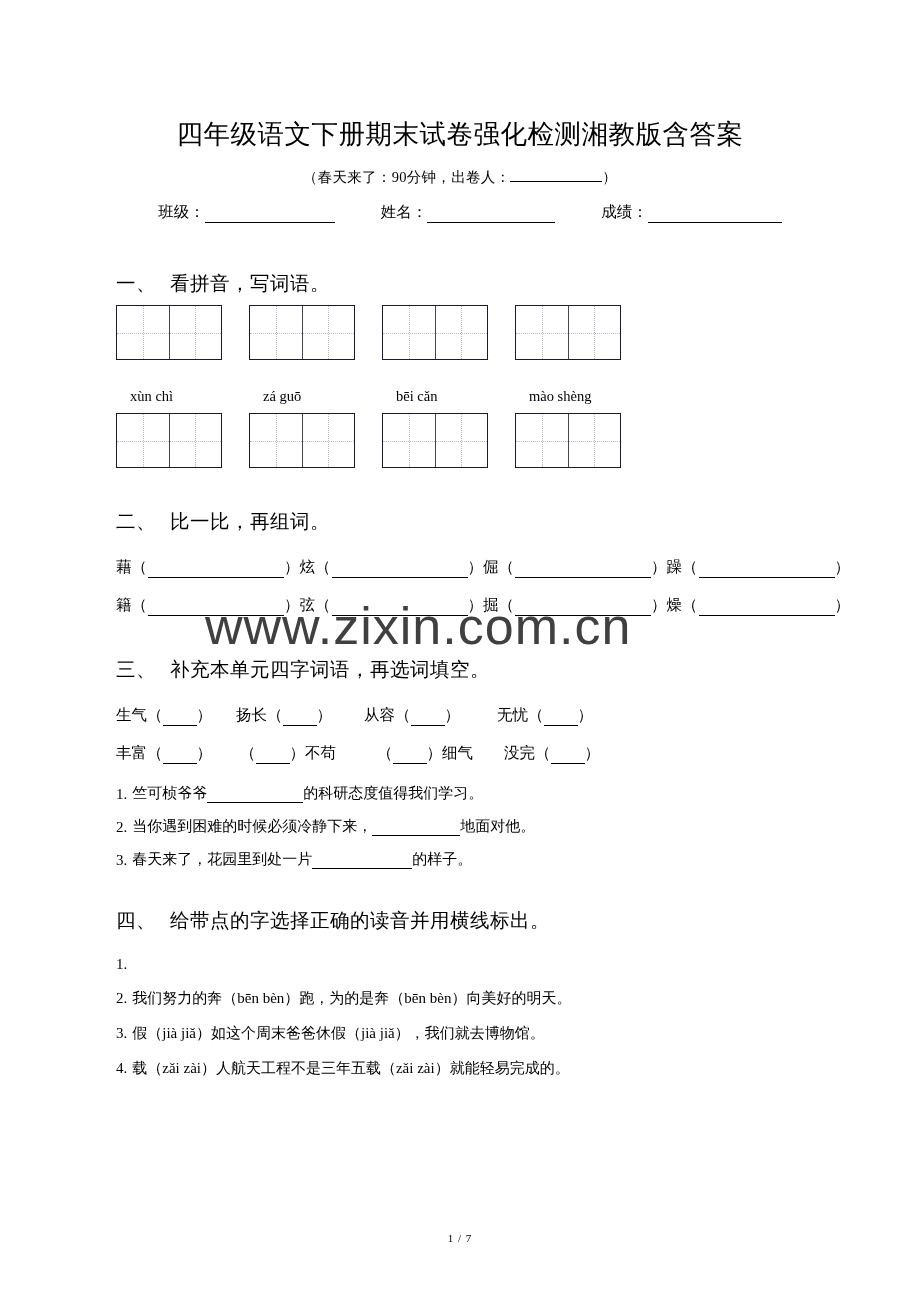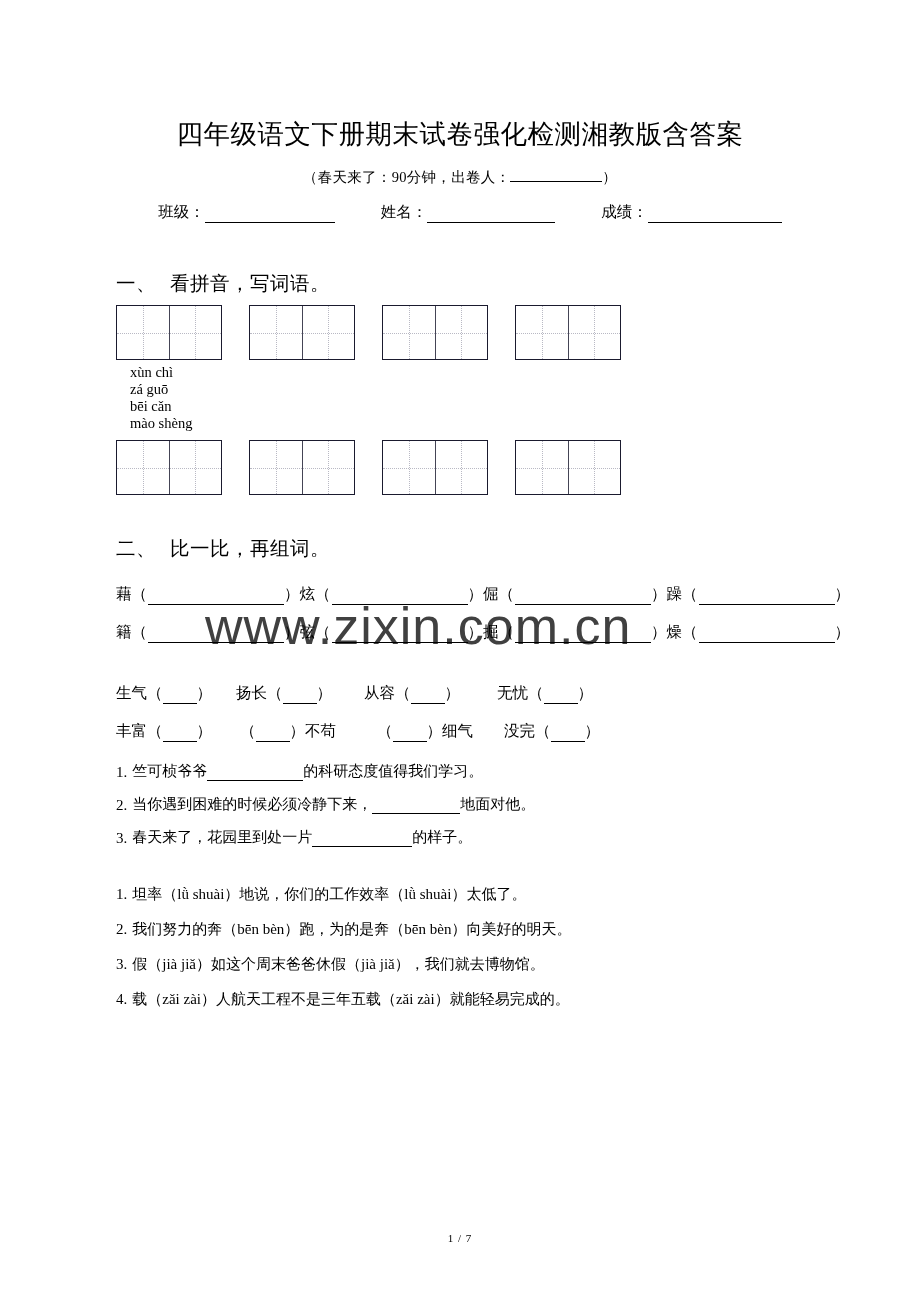--- a/index.html
+++ b/index.html
@@ -251,21 +251,21 @@
             </span>
           </span>
         <span class="grid-slot">
             <span class="tzg">
               <span class="half"></span>
               <span class="half"></span>
             </span>
           </span>
       </div>
 
-      <div class="pinyin-row" style="margin-top:4px;flex-direction:column;">
+      <div class="pinyin-row" style="margin-top:28px;">
         <span class="pinyin-cell"><span class="pin-inner">xùn  chì</span></span>
         <span class="pinyin-cell"><span class="pin-inner">zá guō</span></span>
         <span class="pinyin-cell"><span class="pin-inner">bēi cǎn</span></span>
         <span class="pinyin-cell"><span class="pin-inner">mào shèng</span></span>
       </div>
 
       <div class="grid-row" style="margin-top:8px;">
         <span class="grid-slot">
             <span class="tzg">
               <span class="half"></span>
@@ -339,20 +339,23 @@
           </span>
         <span class="cmp-item">
             <span class="cmp-char">燥（</span>
             <span class="cmp-line cmp-w4"></span>
             <span>）</span>
           </span>
       </div>
     </div>
 
     <div class="section" style="margin-top:40px;">
+      <div class="sec-head">
+        <span class="num">三、</span><span>补充本单元四字词语，再选词填空。</span>
+      </div>
 
       <div class="idiom-row" style="margin-top:22px;">
         <span class="idiom-cell" style="width:120px;text-align:right;">
             <span>生气（</span>
             <span class="small-line"></span>
             <span>）</span>
           </span>
         <span class="idiom-cell" style="width:128px;">
             <span>扬长（</span>
             <span class="small-line"></span>
@@ -407,24 +410,26 @@
       </div>
       <div class="sentence" style="margin-top:14px;">
         <span class="idx">3.</span>
           <span>春天来了，花园里到处一片</span>
           <span class="s-line" style="width:100px;"></span>
           <span>的样子。</span>
       </div>
     </div>
 
     <div class="section" style="margin-top:38px;">
+      <div class="sec-head">
+        <span class="num">四、</span><span>给带点的字选择正确的读音并用横线标出。</span>
+      </div>
 
       <div class="read-item" style="margin-top:22px;">
         <span class="idx">1.</span>
-          <span>坦率（lǜ shuài）地说，你们的工作效率（lǜ shuài）太低了。</span>
       </div>
       <div class="read-item" style="margin-top:16px;">
         <span class="idx">2.</span>
           <span>我们努力的奔（bēn bèn）跑，为的是奔（bēn bèn）向美好的明天。</span>
       </div>
       <div class="read-item" style="margin-top:16px;">
         <span class="idx">3.</span>
           <span>假（jià jiǎ）如这个周末爸爸休假（jià jiǎ），我们就去博物馆。</span>
       </div>
       <div class="read-item" style="margin-top:16px;">

